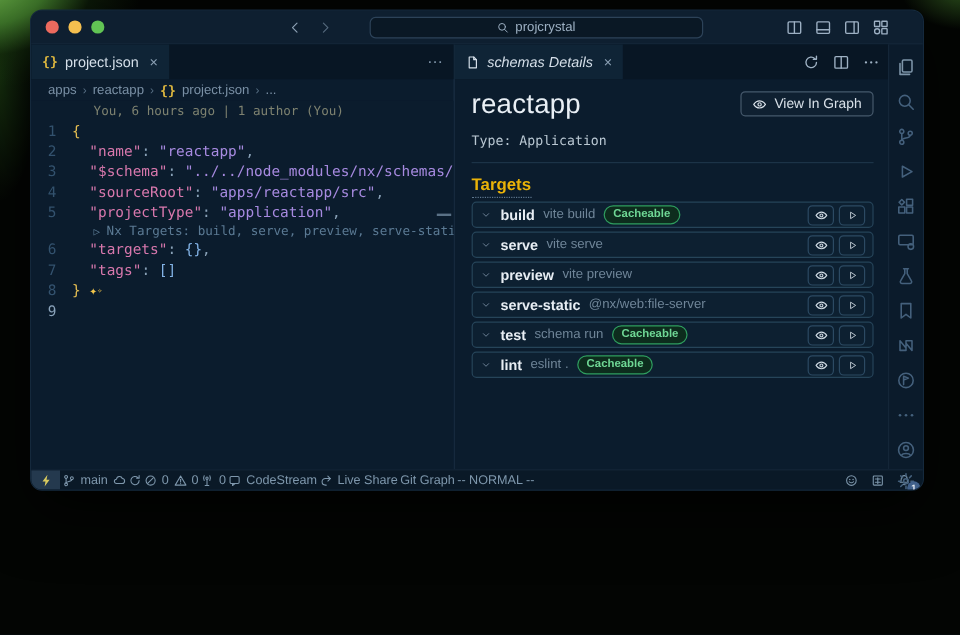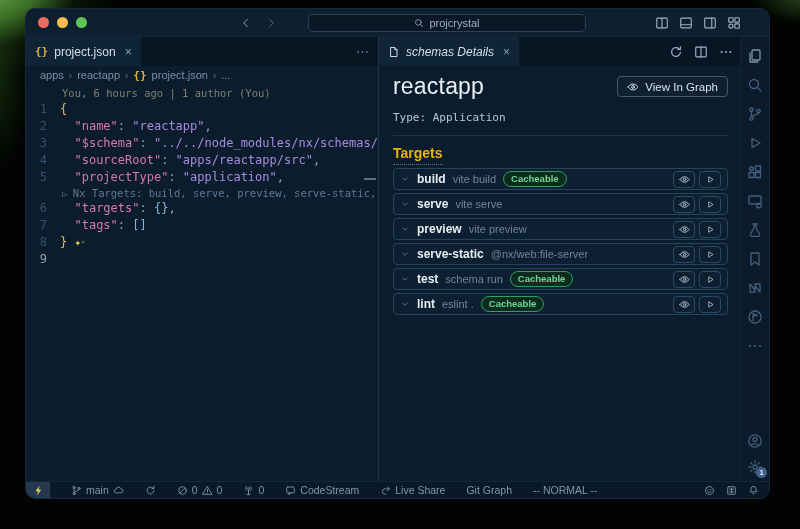--- a/index.html
+++ b/index.html
@@ -6,21 +6,21 @@
   html,body{width:800px;height:529px;overflow:hidden}
   body{
     font-family:"Liberation Sans",sans-serif;
     background:
       radial-gradient(130px 85px at -12px -12px, #68a847 0%, #3d7429 38%, rgba(25,55,15,.38) 68%, rgba(0,0,0,0) 100%),
       radial-gradient(70px 46px at 803px -10px, rgba(72,132,46,.6), rgba(0,0,0,0) 75%),
       radial-gradient(42px 130px at -2px 62px, rgba(40,90,25,.5), rgba(0,0,0,0) 82%),
       #030503;
     position:relative;
   }
-  .window{position:absolute;left:25px;top:8px;width:745px;height:491px;border-radius:10px;overflow:hidden;
+  .window{position:absolute;left:25px;top:8px;width:745px;height:401px;border-radius:10px;overflow:hidden;
     background:#0b1c2d;border:1px solid #15293c;box-shadow:0 18px 50px rgba(0,0,0,.65);
     display:flex;flex-direction:column}
   
   .titlebar{flex:0 0 28px;background:#0e1f30;border-bottom:1px solid #142638;position:relative;display:flex;align-items:center}
   .traffic{display:flex;gap:8px;margin-left:12px}
   .dot{width:11px;height:11px;border-radius:50%}
   .dot.red{background:var(--traffic_red)} .dot.yellow{background:var(--traffic_yellow)} .dot.green{background:var(--traffic_green)}
   .nav{position:absolute;left:214px;display:flex;gap:13px;color:#8ea2b5;align-items:center}
   .nav .fwd{color:#54687c}
   .searchbox{position:absolute;left:282px;top:5px;width:278px;height:18px;background:#0a1825;border:1px solid #2c4258;
@@ -39,21 +39,21 @@
   .strip-ellipsis{position:absolute;right:8px;top:0;bottom:0;display:flex;align-items:center;color:#7d92a6;font-size:13px;letter-spacing:1px}
   .tabstrip-actions{margin-left:auto;display:flex;gap:11px;align-items:center;padding-right:7px;color:#9fb2c4}
   .breadcrumb{flex:0 0 18px;background:#0b1c2d;display:flex;align-items:center;gap:5px;font-size:11px;color:#7a90a5;padding-left:14px}
   .crumb-sep{color:#56односcd;color:#566d82;font-size:10px}
   
   .editor{flex:1;background:#0b1c2d;font-family:"DejaVu Sans Mono",monospace;font-size:12px;position:relative;overflow:hidden;padding-top:2px}
   .codeline{display:flex;height:17px;line-height:17px;white-space:pre;overflow:hidden}
   .gutter{flex:0 0 34px;text-align:right;padding-right:13px;color:#33526e}
   .codeline.active .gutter{color:#8ba4bc}
   .ltext{white-space:pre}
-  .codelens{height:14px;line-height:14px;font-size:10.5px;padding-left:36px;white-space:pre;overflow:hidden}
+  .codelens{height:14px;line-height:14px;font-size:10.5px;padding-left:52px;white-space:pre;overflow:hidden}
   .codelens.blame{color:#7e8270;margin-bottom:1px}
   .codelens.nx{color:#5b7a94}
   .lens-glyph{font-size:9px}
   .tk-brace{color:var(--code_brace)} .tk-key{color:var(--code_key)} .tk-str{color:var(--code_string)}
   .tk-pun{color:var(--code_punct)} .tk-blu{color:var(--code_bracket)}
   .tk-sparkle{color:var(--sparkle_gold);font-size:11px}
   .tk-sparkle::after{content:"✧";font-size:7px;vertical-align:top}
   .scroll-dash{position:absolute;right:2px;top:94px;width:12px;height:2px;background:#5a7186}
   
   .panel{flex:1;background:#0b1c2d;padding:7px 12px 0 14px;overflow:hidden;color:#dbe4ec}
@@ -74,21 +74,21 @@
   .abtn{width:22px;height:17px;border:1px solid #2c4a63;border-radius:4px;display:flex;align-items:center;justify-content:center;color:#cdd7e0;background:transparent}
   
   .activitybar{width:29px;background:#0b1b2b;border-left:1px solid #142638;display:flex;flex-direction:column;align-items:center;padding:11px 0 6px;gap:13px}
   .ab-item{color:#44607c;display:flex;position:relative}
   .ab-item.first{color:#7e95a9}
   .ab-footer{margin-top:auto;display:flex;flex-direction:column;gap:10px;align-items:center}
   .ab-badge{position:absolute;right:-4px;bottom:-3px;width:11px;height:11px;border-radius:50%;background:#41618b;color:#e8eef4;
     font-size:7.5px;display:flex;align-items:center;justify-content:center;font-weight:bold}
   
   .statusbar{flex:0 0 17px;background:#0a1927;border-top:1px solid #142638;display:flex;
-    font-size:10.5px;color:#7e97ac;padding:0 10px 0 0;gap:21px}
+    font-size:10.5px;color:#7e97ac;padding:0 10px 0 0;gap:2px}
   .sb-remote{height:100%;width:24px;background:#24394e;display:flex;align-items:center;justify-content:center;color:#d8c95e}
   .sb-item{display:flex;align-items:center;gap:4px;white-space:nowrap}
   .sb-right{margin-left:auto;display:flex;gap:11px;align-items:center}
   
   .icon{display:inline-flex}
   .icon svg{width:14px;height:14px;display:block}
   .icon.s16 svg{width:16px;height:16px}
   .icon.s12 svg{width:12px;height:12px}
   .icon.s11 svg{width:11px;height:11px}
   .icon.s10 svg{width:10px;height:10px}

